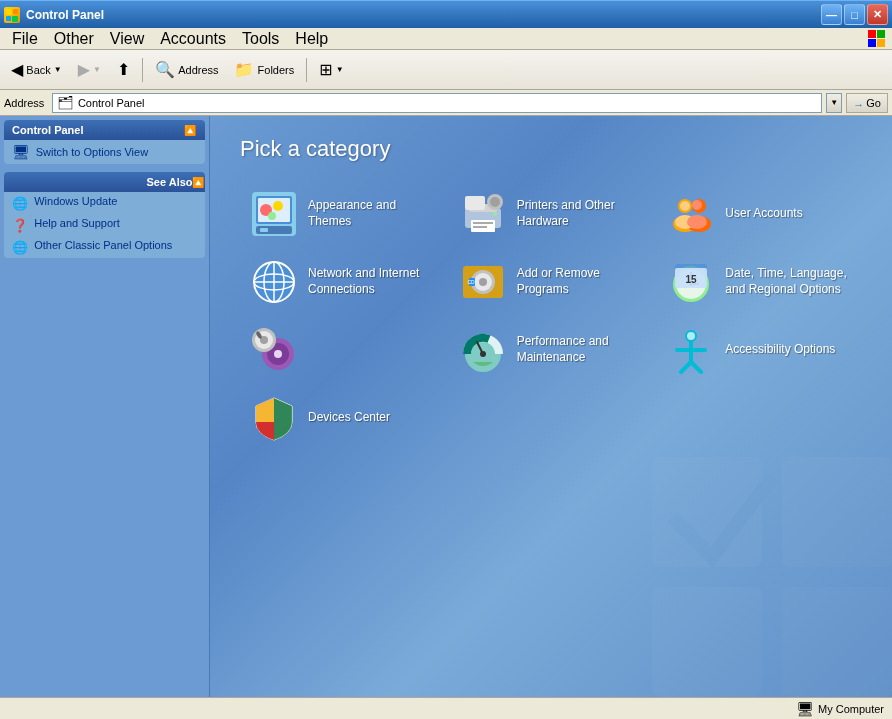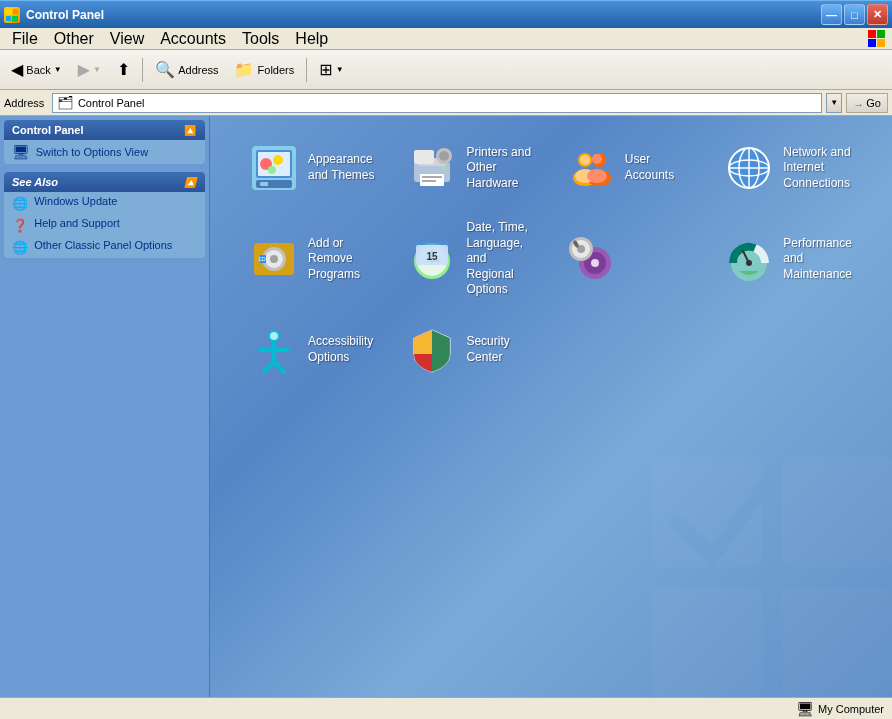--- a/index.html
+++ b/index.html
@@ -174,25 +174,24 @@
       background: #7eadd8;
       margin: 4px;
       border-radius: 4px;
       overflow: hidden;
     }
     .see-also-header {
       background: linear-gradient(180deg, #3d6fb5, #2a5298);
       color: white;
       font-size: 11px;
       font-weight: bold;
-      padding: 4px 8px;
-      display: flex;
-      align-items: center;
-      justify-content: space-between;
-      font-style: italic;
+      padding: 4px 0;
+      display: flex;
+      align-items: center;
+      justify-content: flex-end;
     }
     .see-also-item {
       display: flex;
       align-items: flex-start;
       gap: 6px;
       padding: 3px 8px;
       cursor: pointer;
       color: #003087;
       font-size: 11px;
     }
@@ -220,22 +219,22 @@
     .category-title {
       color: white;
       font-size: 22px;
       font-weight: normal;
       margin-bottom: 20px;
       text-shadow: 1px 1px 2px rgba(0,0,0,0.3);
     }
 
     .categories-grid {
       display: grid;
-      grid-template-columns: 1fr 1fr 1fr 1fr;
-      gap: 12px;
+      grid-template-columns: 1fr 1fr 1fr;
+      gap: 4px;
     }
     .category-item {
       display: flex;
       align-items: center;
       gap: 10px;
       padding: 8px 10px;
       cursor: pointer;
       border-radius: 4px;
       min-height: 60px;
     }
@@ -386,20 +385,21 @@
     <div class="content-bg-logo">
       <svg width="260" height="260" viewBox="0 0 260 260" opacity="0.18">
         <rect x="10" y="10" width="110" height="110" fill="white" rx="8"></rect>
         <rect x="140" y="10" width="110" height="110" fill="white" rx="8"></rect>
         <rect x="10" y="140" width="110" height="110" fill="white" rx="8"></rect>
         <rect x="140" y="140" width="110" height="110" fill="white" rx="8"></rect>
         <polyline points="30,70 70,110 130,30" fill="none" stroke="#5585c5" stroke-width="14"></polyline>
       </svg>
     </div>
 
+    <h1 class="category-title">Pick a category</h1>
 
     <div class="categories-grid">
 
       <div class="category-item">
         <div class="category-icon">
           <svg width="48" height="48" viewBox="0 0 48 48">
             <rect x="2" y="2" width="44" height="44" rx="4" fill="#87ceeb"></rect>
             <rect x="6" y="6" width="36" height="28" rx="2" fill="#4a90d9"></rect>
             <rect x="8" y="8" width="32" height="24" rx="1" fill="#ddeeff"></rect>
             <circle cx="16" cy="20" r="6" fill="#ff6b6b"></circle>
@@ -534,21 +534,21 @@
       <div class="category-item">
         <div class="category-icon">
           <svg width="48" height="48" viewBox="0 0 48 48">
             <path d="M24 4 L42 12 L42 28 Q42 40 24 46 Q6 40 6 28 L6 12 Z" fill="#1565c0"></path>
             <path d="M24 4 L42 12 L42 28 Q42 40 24 46 Q6 40 6 28 L6 12 Z" fill="none" stroke="white" stroke-width="1"></path>
             <path d="M24 4 L24 46 Q6 40 6 28 L6 12 Z" fill="#d32f2f"></path>
             <path d="M24 4 L42 12 L42 28 Q42 40 24 46 Z" fill="#388e3c" opacity="0.8"></path>
             <path d="M24 4 L24 28 L6 28 L6 12 Z" fill="#fdd835" opacity="0.8"></path>
           </svg>
         </div>
-        <span class="category-label">Security Center</span>
+        <span class="category-label">Devices Center</span>
       </div>
 
     </div>
   </div>
 </div>
 
 <div class="status-bar">
   <div class="status-right">
     <span class="my-computer-icon">🖥</span>
     <span>My Computer</span>

